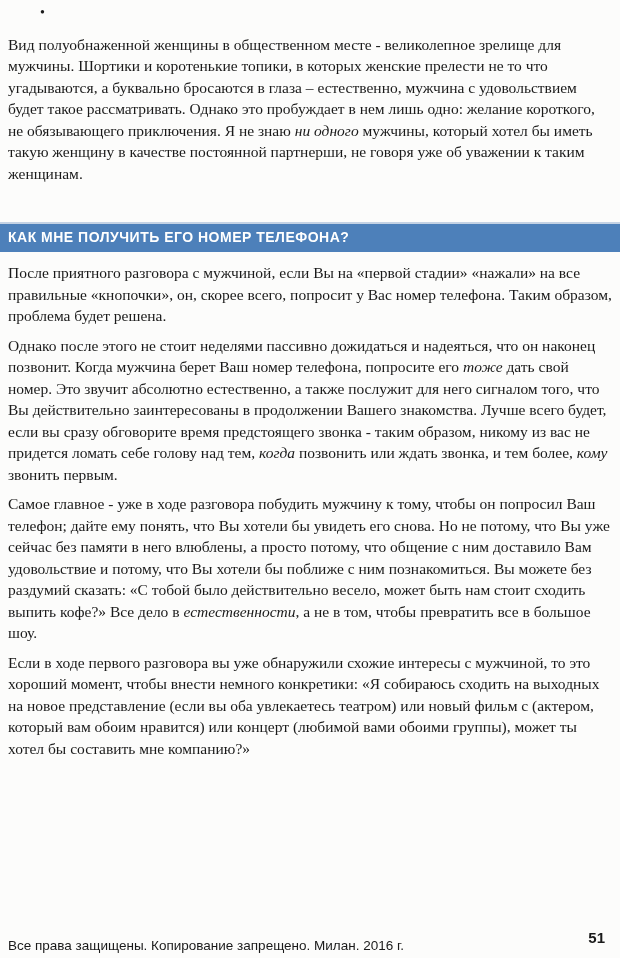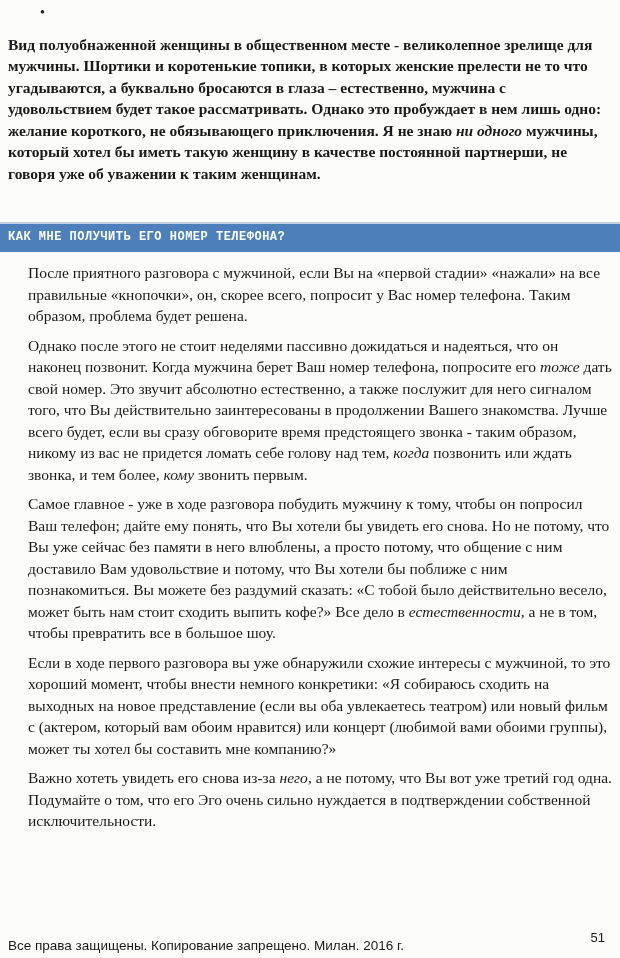--- a/index.html
+++ b/index.html
@@ -34,57 +34,56 @@
   }
   .bullet-text {
     text-decoration: underline;
     text-underline-offset: 3px;
   }
   p.body-paragraph {
     margin: 0 8px 8px 8px;
   }
   .intro-paragraph {
     margin: 10px 8px 0 8px;
-    font-weight: bold;
   }
   .section-bar {
     margin-top: 38px;
     height: 30px;
     border-top: 2px solid var(--bar-border);
     background: var(--bar-bg);
     display: flex;
     align-items: center;
     padding: 0 8px;
   }
   .section-bar-title {
-    font-family: Liberation Mono, monospace;
+    font-family: Liberation Sans, sans-serif;
     font-weight: bold;
-    font-size: 12px;
+    font-size: 14px;
     letter-spacing: 0.5px;
     color: var(--bar-text);
     white-space: nowrap;
   }
-  .main-paragraphs { margin-top: 10px; margin-left: 20px; }
+  .main-paragraphs { margin-top: 10px; }
   em { font-style: italic; }
   .footer-copyright {
     position: absolute;
     left: 8px;
     top: 938px;
     font-family: "Liberation Sans", sans-serif;
     font-size: 13.5px;
     line-height: 16px;
     color: var(--body-text);
   }
   .page-number {
     position: absolute;
     right: 15px;
     top: 927px;
     font-family: "Liberation Sans", sans-serif;
-    font-size: 13px;
-    font-weight: 400;
+    font-size: 15px;
+    font-weight: 700;
     color: var(--body-text);
   }
 </style>
 </head>
 <body>
 
 <div class="page">
 
   <div class="bullet-item">
     <span class="bullet-marker">•</span>
@@ -94,19 +93,18 @@
 
   <div class="section-bar">
     <span class="section-bar-title">КАК МНЕ ПОЛУЧИТЬ ЕГО НОМЕР ТЕЛЕФОНА?</span>
   </div>
 
   <div class="main-paragraphs">
       <p class="body-paragraph"><span>После приятного разговора с мужчиной, если Вы на «первой стадии» «нажали» на все правильные «кнопочки», он, скорее всего, попросит у Вас номер телефона. Таким образом, проблема будет решена.</span></p>
       <p class="body-paragraph"><span>Однако после этого не стоит неделями пассивно дожидаться и надеяться, что он наконец позвонит. Когда мужчина берет Ваш номер телефона, попросите его </span><em>тоже</em><span> дать свой номер. Это звучит абсолютно естественно, а также послужит для него сигналом того, что Вы действительно заинтересованы в продолжении Вашего знакомства. Лучше всего будет, если вы сразу обговорите время предстоящего звонка - таким образом, никому из вас не придется ломать себе голову над тем, </span><em>когда</em><span> позвонить или ждать звонка, и тем более, </span><em>кому</em><span> звонить первым.</span></p>
       <p class="body-paragraph"><span>Самое главное - уже в ходе разговора побудить мужчину к тому, чтобы он попросил Ваш телефон; дайте ему понять, что Вы хотели бы увидеть его снова. Но не потому, что Вы уже сейчас без памяти в него влюблены, а просто потому, что общение с ним доставило Вам удовольствие и потому, что Вы хотели бы поближе с ним познакомиться. Вы можете без раздумий сказать: «С тобой было действительно весело, может быть нам стоит сходить выпить кофе?» Все дело в </span><em>естественности</em><span>, а не в том, чтобы превратить все в большое шоу.</span></p>
       <p class="body-paragraph"><span>Если в ходе первого разговора вы уже обнаружили схожие интересы с мужчиной, то это хороший момент, чтобы внести немного конкретики: «Я собираюсь сходить на выходных на новое представление (если вы оба увлекаетесь театром) или новый фильм с (актером, который вам обоим нравится) или концерт (любимой вами обоими группы), может ты хотел бы составить мне компанию?»</span></p>
-      <p class="body-paragraph"><span>Важно хотеть увидеть его снова из-за </span><em>него</em><span>, а не потому, что Вы вот уже третий год одна. Подумайте о том, что его Эго очень сильно нуждается в подтверждении собственной исключительности.</span></p>
     </div>
 
   <div class="footer-copyright">Все права защищены. Копирование запрещено. Милан. 2016 г.</div>
   <div class="page-number">51</div>
 
 </div>
 
 </body></html>

